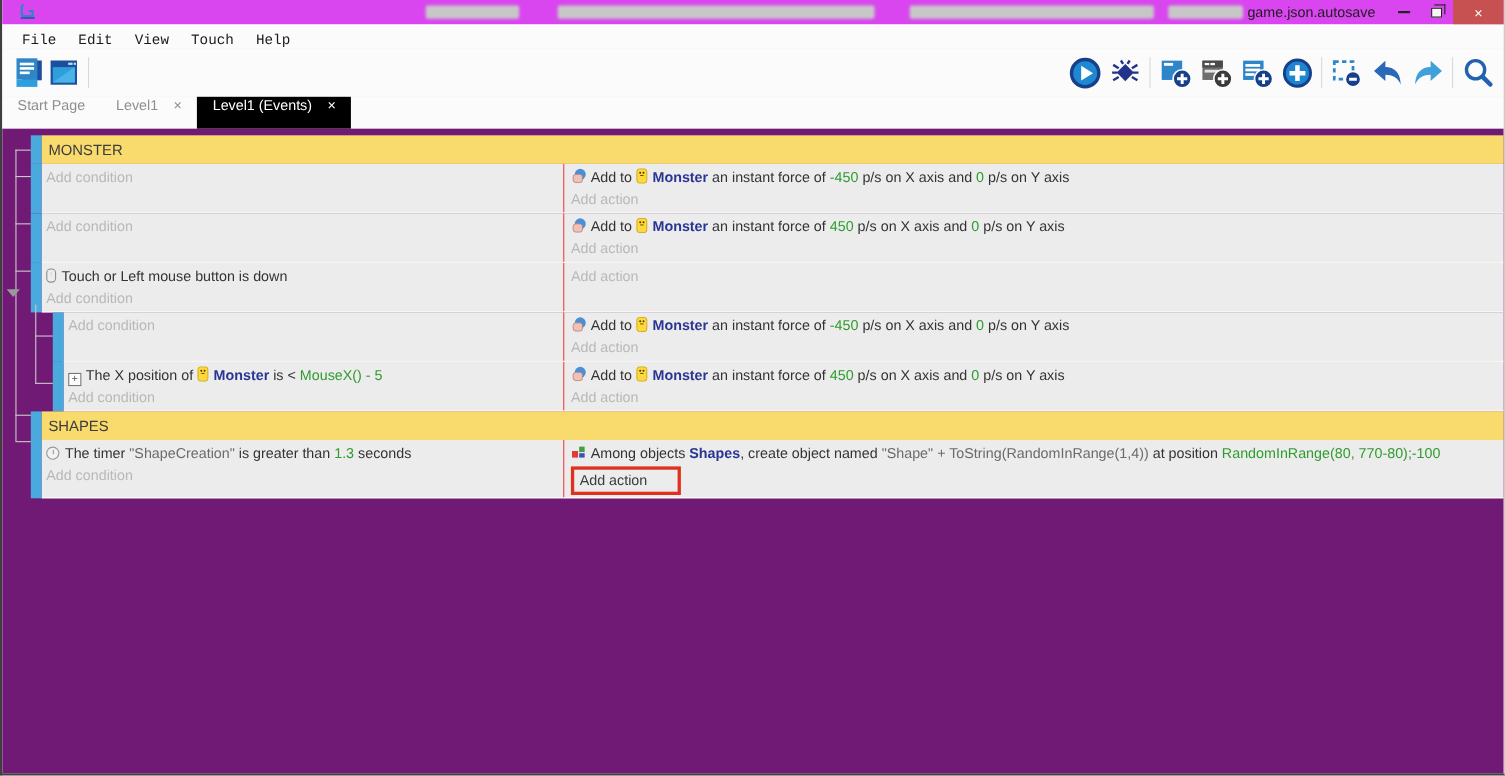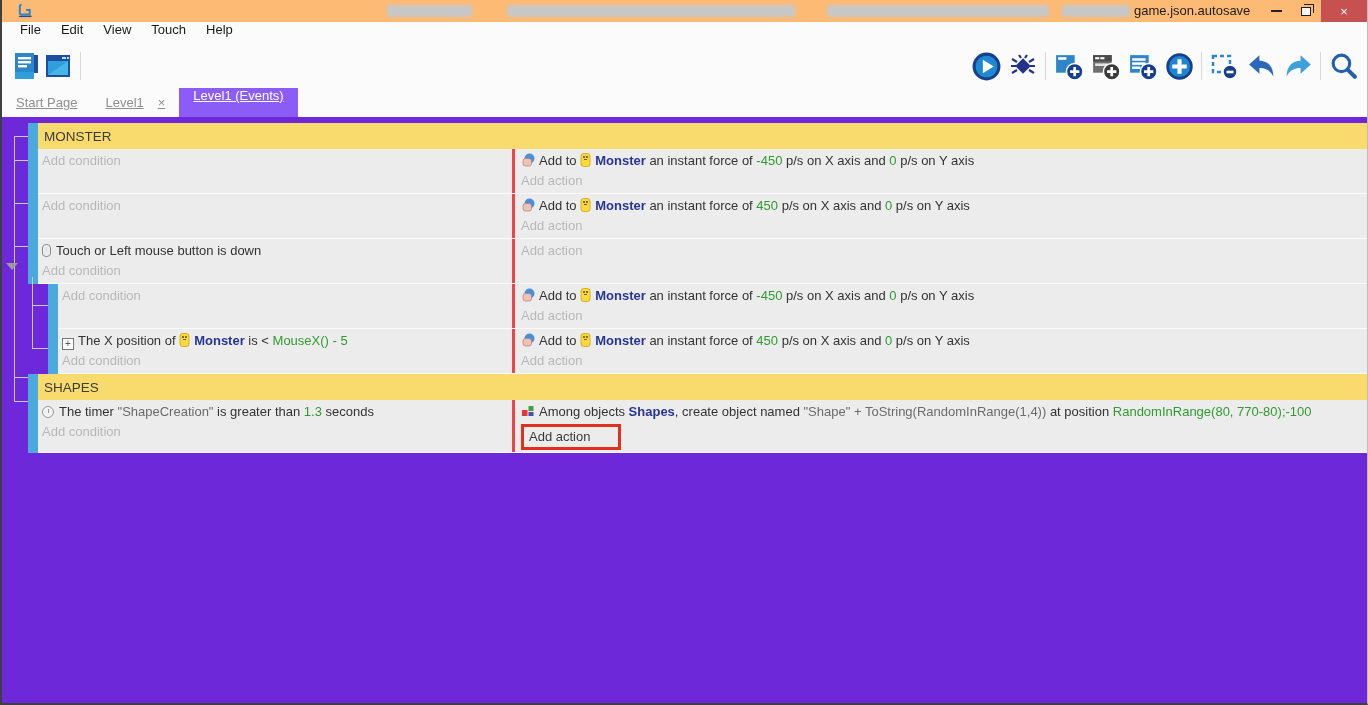--- a/index.html
+++ b/index.html
@@ -1,68 +1,68 @@
 <!DOCTYPE html>
 <html><head>
 <meta charset="utf-8">
 <style>
   * { margin:0; padding:0; box-sizing:border-box; }
   html,body { width:1368px; height:705px; background:#d6d6d6; font-family:"Liberation Sans", sans-serif; }
   .window { position:relative; width:1368px; height:705px; background:#f0f0f0;
             border-left:2px solid #3f3f3f; border-bottom:2px solid #3f3f3f; border-right:1px solid #bdbdbd; overflow:hidden; }
 
   
-  .titlebar { position:relative; height:22px; background:#fdba74; }
+  .titlebar { position:relative; height:22px; background:#d946ef; }
   .logo { position:absolute; left:16px; top:2px; width:18px; height:18px; }
   .redact { position:absolute; top:5px; height:12px; background:#c7c7c7; border-radius:2px; filter:blur(1.5px); }
   .title-text { position:absolute; left:1132px; top:3px; font-size:13px; color:#1c1c1c; }
   .win-controls { position:absolute; right:0; top:0; height:22px; display:flex; }
   .wbtn { width:30px; height:22px; display:flex; align-items:center; justify-content:center; }
   .min-glyph { width:11px; height:2px; background:#222; }
   .restore-glyph { position:relative; width:10px; height:9px; border:1px solid #222; background:#f7f7f7; }
   .restore-glyph::before { content:""; position:absolute; left:2px; top:-4px; width:9px; height:8px; border:1px solid #222; border-left-width:0; border-bottom-width:0; }
   .close-btn { width:46px; background:#c75050; color:#fff; font-size:13px; }
 
   
-  .menubar { height:22px; background:#fbfbfb; display:flex; align-items:flex-start; padding-left:8px; }
+  .menubar { height:22px; background:#fbfbfb; display:flex; align-items:flex-end; padding-left:8px;font-family:Liberation Mono, monospace; }
   .menu-item { font-size:13px; color:#1a1a1a; padding:0 10px; cursor:default; }
 
   
   .toolbar { height:44px; background:#fbfbfb; display:flex; align-items:center; }
   .tool-group { display:flex; align-items:center; gap:5px; }
   .tbtn { width:32px; height:32px; display:flex; align-items:center; justify-content:center; }
   .tsep { width:1px; height:28px; background:#d9d9d9; margin:0 6px; }
   .toolbar-left { display:flex; align-items:center; padding-left:8px; }
   .toolbar-spacer { flex:1; }
   .toolbar-right { display:flex; align-items:center; padding-right:8px; }
 
   
   .tabbar { height:29px; background:#fbfbfb; display:flex; align-items:flex-end; }
-  .tab { height:29px; display:flex; align-items:center; gap:14px; padding:0 14px; font-size:13px; color:#8f8f8f;text-decoration:underline; }
+  .tab { height:29px; display:flex; gap:14px; padding:0 14px; font-size:13px; color:#8f8f8f; }
   .tab .closex { font-size:13px; color:#8f8f8f; }
-  .tab.active { background:#8b5cf6; color:#ffffff;flex-direction:column; }
+  .tab.active { background:#000000; color:#ffffff; }
   .tab.active .closex { color:#ffffff; }
 
   
-  .ev-sheet { position:relative; height:588px; background:#6d28d9; padding-top:6px; }
+  .ev-sheet { position:relative; height:588px; background:#701a75; padding-top:6px; }
   .tl { position:absolute; background:#c9c9c9; }
   .expander { position:absolute; left:4px; top:146px; width:0; height:0;
               border-left:6px solid transparent; border-right:6px solid transparent; border-top:7px solid #9a9a9a; }
 
   .grow { display:flex; height:26px; margin-left:26px; }
   .ebar { width:10px; background:#4aa9dd; flex:none; }
   .ghead { flex:1; background:#f8da6d; display:flex; align-items:center; padding-left:6px;
            font-size:13.5px; color:#3c3c3c; }
 
   .erow { display:flex; margin-left:26px; }
   .erow.sub { margin-left:46px; }
   .ebody { flex:1; display:flex; background:#ececec; border-bottom:1px solid #fafafa; }
   .econd { width:474px; flex:none; padding:2px 0 2px 4px; }
   .erow.sub .econd { width:454px; }
-  .eact { flex:1; border-left:3px solid #ef4444; padding:2px 0 2px 6px; }
+  .eact { flex:1; border-left:1px solid #ef4444; padding:2px 0 2px 6px; }
   .line { height:20px; line-height:20px; font-size:13px; color:#333; white-space:nowrap; }
   .ph { color:#b8b8b8; }
   .obj { color:#283593; font-weight:bold; }
   .green { color:#2f9c2f; }
   .gray { color:#6b6b6b; }
 
   .redbox { display:inline-block; border:3px solid #e0301e; padding:2px 28px 2px 5px; margin-top:2px;
             color:#3a3a3a; line-height:16px; font-size:13px; }
 
   

